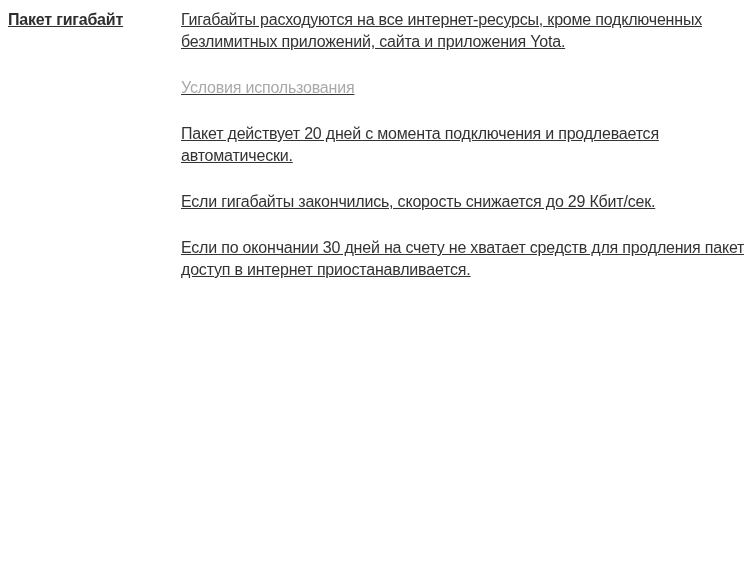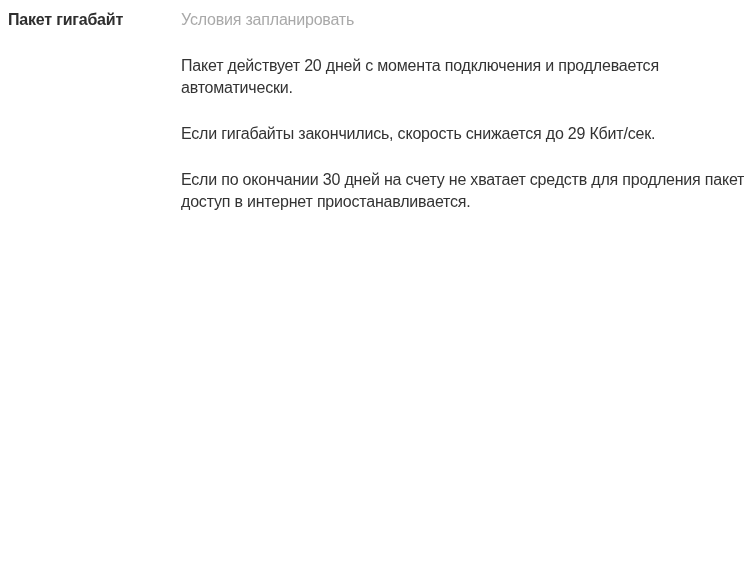--- a/index.html
+++ b/index.html
@@ -8,20 +8,21 @@
     background: #ffffff;
   }
   .page {
     position: relative;
     width: 744px;
     height: 457px;
     background: #ffffff;
     overflow: hidden;
     font-family: "Liberation Sans", "DejaVu Sans", sans-serif;
     color: #333333;
+    text-decoration: underline;
   }
   .detail-row {
     display: flex;
     align-items: flex-start;
     padding-top: 9px;
     box-sizing: border-box;
   }
   .term-col {
     width: 181px;
     min-width: 181px;
@@ -54,21 +55,23 @@
 </style>
 </head>
 <body>
 
 <div class="page">
   <section class="detail-row">
     <div class="term-col">
       <div class="term">Пакет гигабайт</div>
     </div>
     <div class="desc-col">
-      <p class="para muted">Условия запланировать</p>
+      <p class="para">Гигабайты расходуются на все интернет-ресурсы, кроме подключенных
+безлимитных приложений, сайта и приложения Yota.</p>
+      <p class="para muted">Условия использования</p>
       <p class="para">Пакет действует 20 дней с момента подключения и продлевается
 автоматически.</p>
       <p class="para">Если гигабайты закончились, скорость снижается до 29 Кбит/сек.</p>
       <p class="para">Если по окончании 30 дней на счету не хватает средств для продления пакета,
 доступ в интернет приостанавливается.</p>
     </div>
   </section>
 </div>
 
 </body></html>

